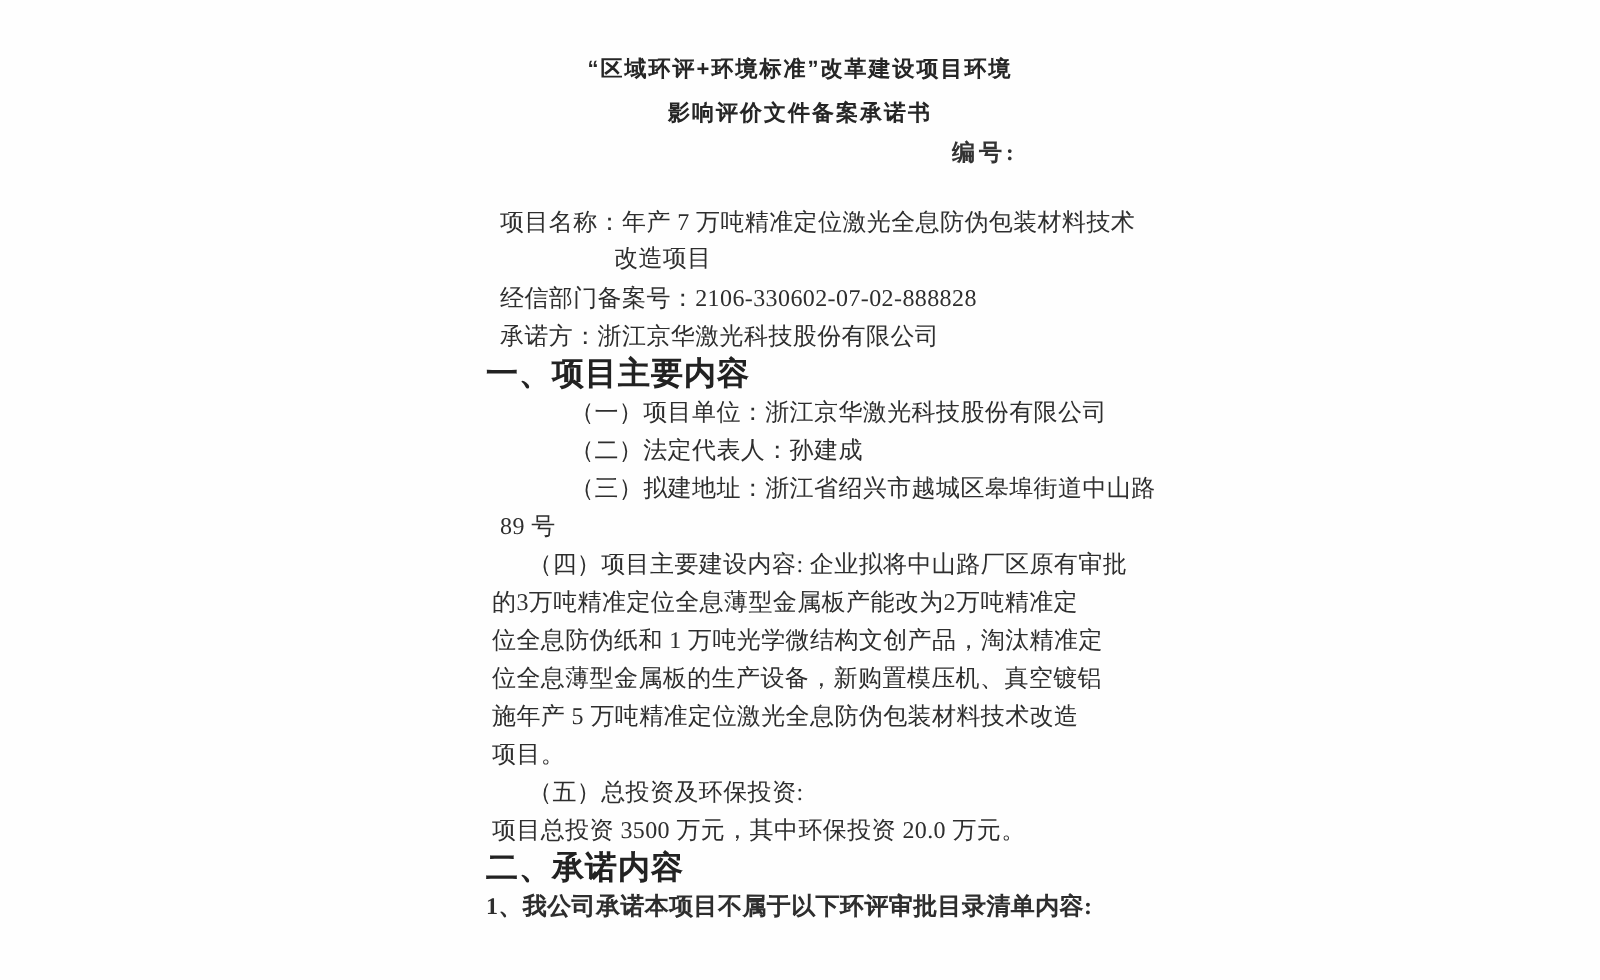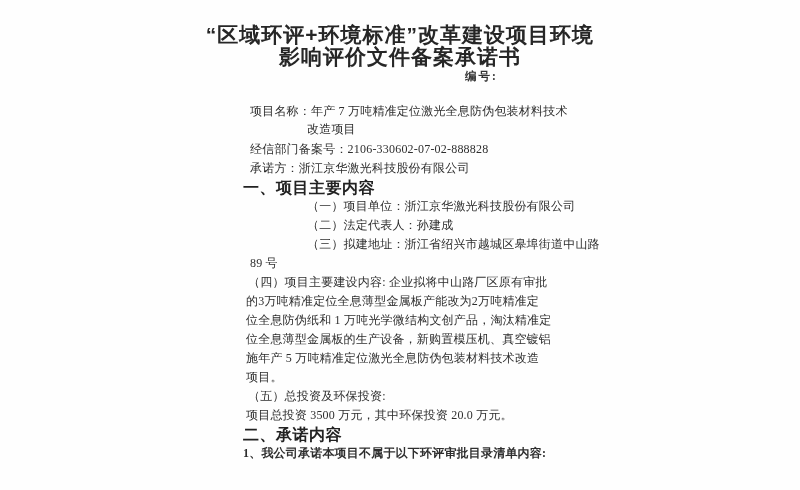--- a/index.html
+++ b/index.html
@@ -18,29 +18,29 @@
   }
   
   .title-block {
     position: absolute;
     left: 0;
     top: 24px;
     width: 800px;
     text-align: center;
     font-family: "Liberation Sans", sans-serif;
     font-weight: 700;
-    font-size: 21px;
+    font-size: 11px;
     line-height: 22px;
     letter-spacing: 1px;
     color: #262626;
   }
   
   .serial {
     position: absolute;
-    left: 465px;
+    left: 476px;
     top: 69px;
     font-size: 11.5px;
     font-weight: 700;
     letter-spacing: 2px;
     color: #333;
   }
   
   .doc-body {
     position: absolute;
     left: 243px;
@@ -63,23 +63,23 @@
     letter-spacing: 0.5px;
   }
   .bold-serif {
     font-weight: 700;
   }
   .num {
     font-weight: 400;
   }
   
   .in3  { margin-left: 3px; }
-  .in5  { margin-left: 5px; }
+  .in5  { margin-left: 21px; }
   .in7  { margin-left: 7px; }
-  .in41 { margin-left: 64px; font-family: Liberation Serif, serif; }
+  .in41 { margin-left: 42px; font-family: Liberation Serif, serif; }
   .in64 { margin-left: 64px; font-family: Liberation Mono, monospace; }
 </style>
 </head>
 <body>
 
 <div class="page">
 
   <div class="title-block">
     <div>“区域环评+环境标准”改革建设项目环境</div>
     <div>影响评价文件备案承诺书</div>

